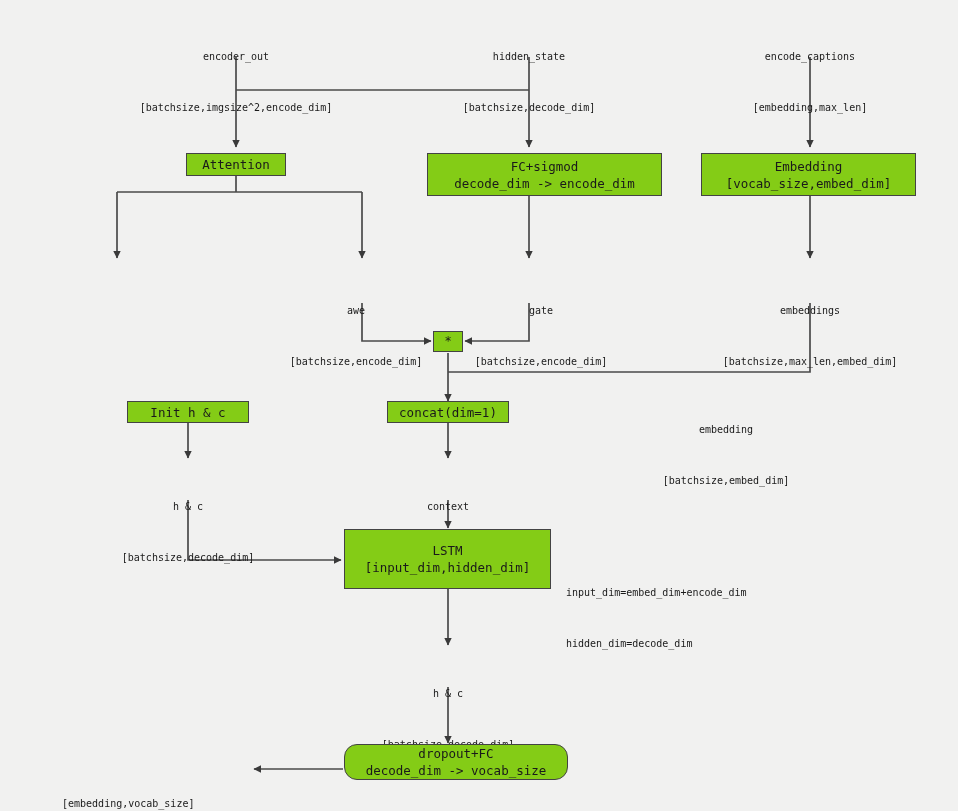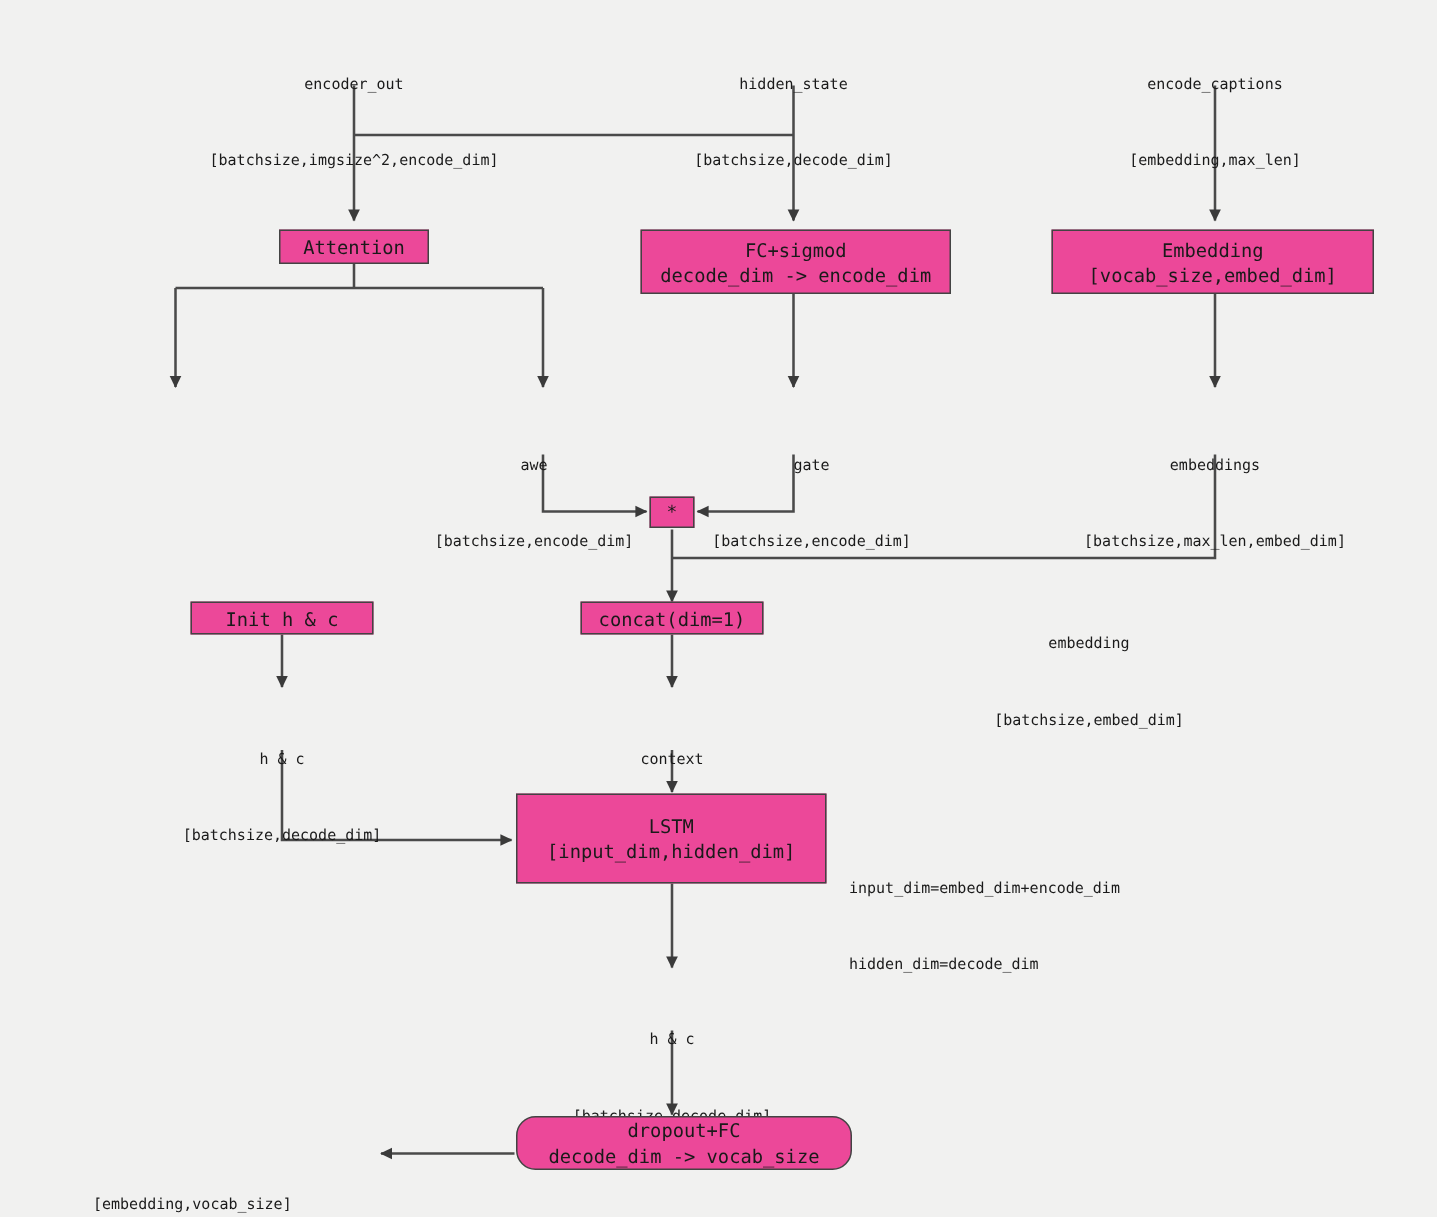--- a/index.html
+++ b/index.html
@@ -7,21 +7,21 @@
     width:958px;height:811px;
     background:#f1f1f0;
     font-family:"DejaVu Sans Mono","Liberation Mono",monospace;
     overflow:hidden;
   }
   #canvas{position:relative;width:958px;height:811px;}
   svg.edges{position:absolute;left:0;top:0;width:958px;height:811px;}
   .node{
     position:absolute;
     box-sizing:border-box;
-    background:#ec4899;
+    background:#84cc16;
     border:1.6px solid #434343;
     display:flex;flex-direction:column;
     align-items:center;justify-content:center;
     color:#1a1a1a;
     font-size:12.5px;
     line-height:17px;
     white-space:pre;
   }
   .node .ln{display:block;text-align:center;}
   .lbl{
@@ -102,21 +102,21 @@
 
   <div class="lbl" style="left:810px;top:14px;">
     <span class="ln">encode_captions</span>
     <span class="ln">[embedding,max_len]</span>
   </div>
 
   <div class="node" style="left:186px;top:153px;width:100px;height:23px;">
     <span class="ln">Attention</span>
   </div>
 
-  <div class="node" style="left:427px;top:153px;width:207px;height:43px;">
+  <div class="node" style="left:427px;top:153px;width:235px;height:43px;">
     <span class="ln">FC+sigmod</span>
     <span class="ln">decode_dim -&gt; encode_dim</span>
   </div>
 
   <div class="node" style="left:701px;top:153px;width:215px;height:43px;">
     <span class="ln">Embedding</span>
     <span class="ln">[vocab_size,embed_dim]</span>
   </div>
 
 

